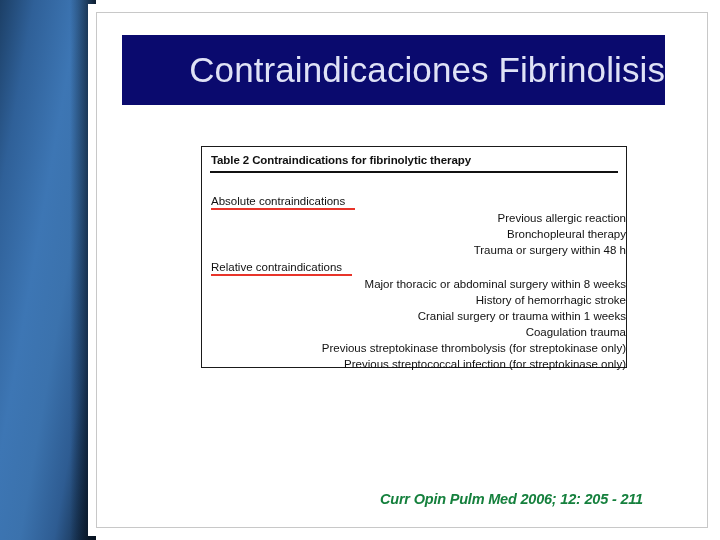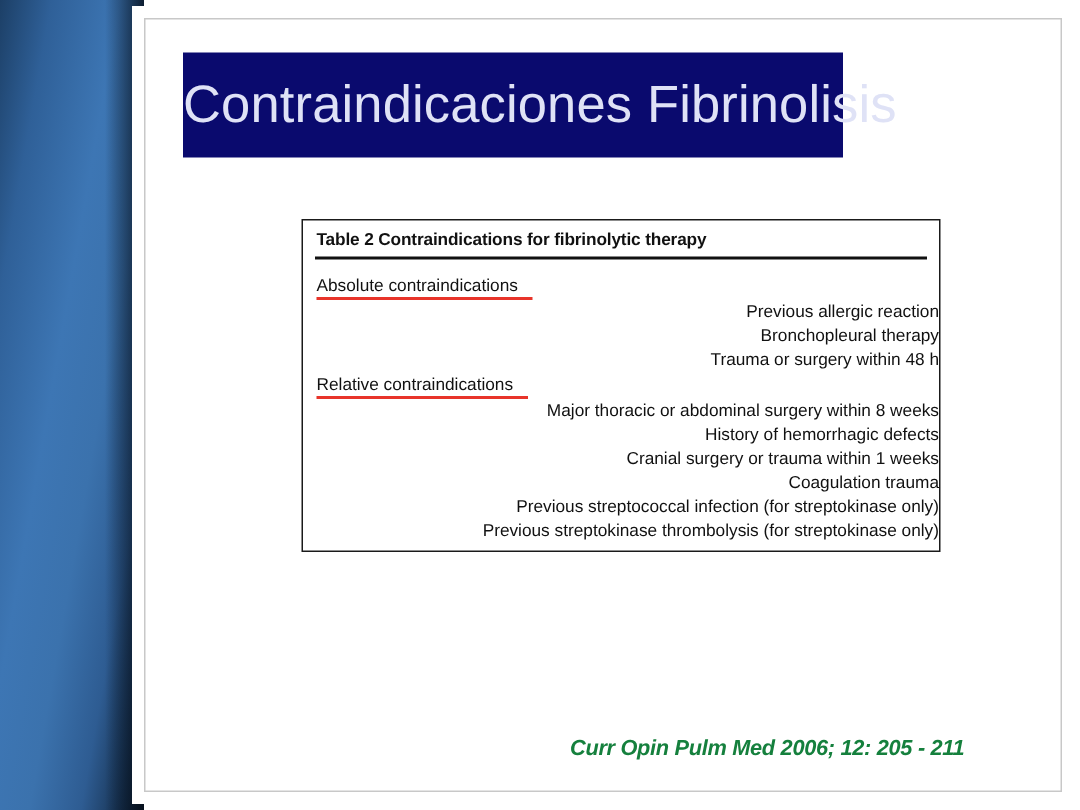--- a/index.html
+++ b/index.html
@@ -152,26 +152,26 @@
     width: 602px;
     height: 506px;
     background: #ffffff;
   }
 
   
   .title-box {
     position: absolute;
     left: 122px;
     top: 35px;
-    width: 440px;
+    width: 543px;
     height: 70px;
     background: #0a0a6e;
     display: flex;
     align-items: center;
-    justify-content: flex-start;
+    justify-content: flex-end;
   }
   .title-text {
     color: #dfe2f6;
     font-family: "Liberation Sans", sans-serif;
     font-size: 35px;
     font-weight: 400;
     letter-spacing: 0.1px;
     white-space: nowrap;
   }
 
@@ -195,20 +195,21 @@
     padding: 7px 0 5px 9px;
     letter-spacing: -0.1px;
   }
   .tbl-rule {
     height: 2px;
     background: #111111;
     margin: 0 8px 0 8px;
   }
   .tbl-body {
     padding: 9px 0 0 9px;
+    margin-top: 10px;
   }
   .tbl-section {
     position: relative;
     display: inline-block;
     font-family: "Liberation Sans", sans-serif;
     font-size: 11.5px;
     color: #111111;
     line-height: 15px;
     padding-bottom: 1px;
   }
@@ -282,23 +283,23 @@
         <span class="tbl-section">Absolute contraindications</span>
       </div>
       <div class="tbl-item">Previous allergic reaction</div>
       <div class="tbl-item">Bronchopleural therapy</div>
       <div class="tbl-item">Trauma or surgery within 48 h</div>
 
       <div class="tbl-section-wrap">
         <span class="tbl-section">Relative contraindications</span>
       </div>
       <div class="tbl-item">Major thoracic or abdominal surgery within 8 weeks</div>
-      <div class="tbl-item">History of hemorrhagic defects</div>
+      <div class="tbl-item">History of hemorrhagic stroke</div>
       <div class="tbl-item">Cranial surgery or trauma within 1 weeks</div>
       <div class="tbl-item">Coagulation trauma</div>
+      <div class="tbl-item">Previous streptokinase thrombolysis (for streptokinase only)</div>
       <div class="tbl-item">Previous streptococcal infection (for streptokinase only)</div>
-      <div class="tbl-item">Previous streptokinase thrombolysis (for streptokinase only)</div>
     </div>
   </div>
 
   <div class="citation">Curr Opin Pulm Med 2006; 12: 205 - 211</div>
 
 </div>
 
 </body></html>

